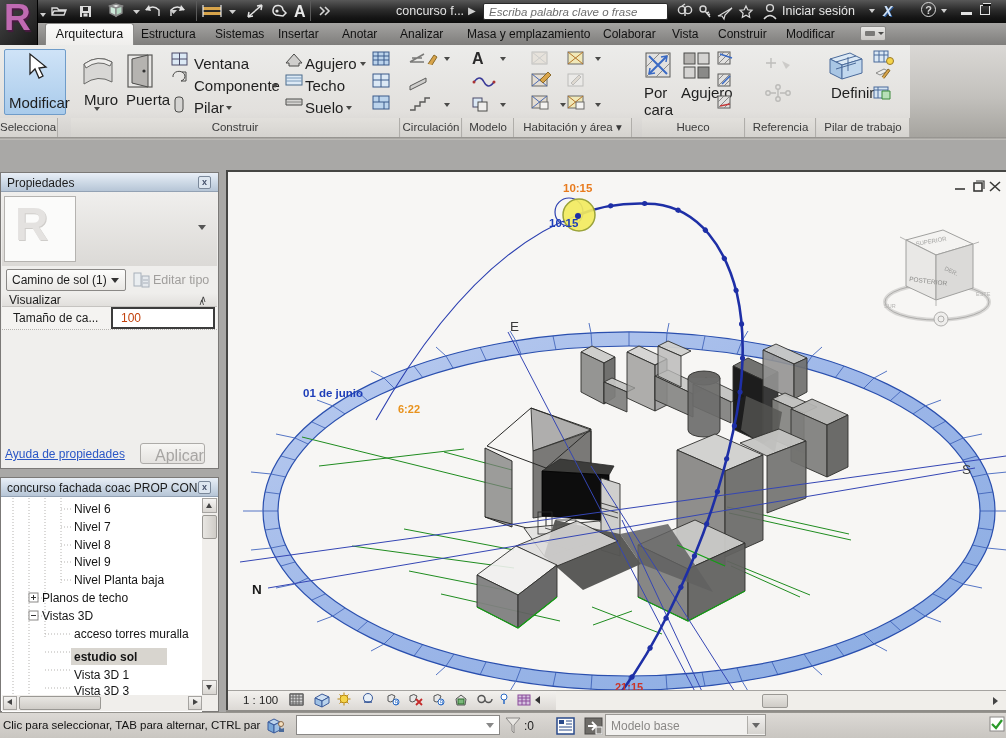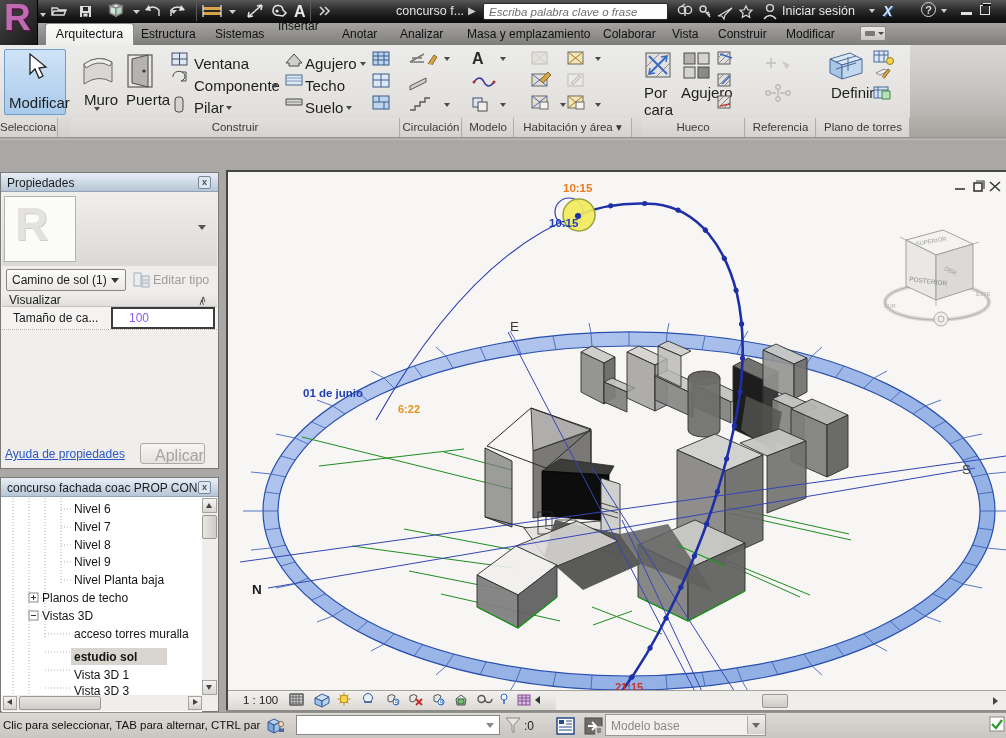--- a/index.html
+++ b/index.html
@@ -90,21 +90,21 @@
 <div class="abs" style="left:921px;top:2px;width:15px;height:15px;border:1.5px solid #d8d8d8;border-radius:50%;color:#d8d8d8;font-size:11px;text-align:center;line-height:14px;font-weight:bold;z-index:5">?</div>
 <div class="abs" style="left:941px;top:9px;width:0;height:0;border-left:3.5px solid transparent;border-right:3.5px solid transparent;border-top:4px solid #cfcfcf;z-index:5"></div>
 <div class="abs" style="left:961px;top:12px;width:11px;height:3px;background:#e2e2e2;z-index:5"></div>
 <div class="abs" style="left:980px;top:5px;width:10px;height:10px;border:1.5px solid #e2e2e2;z-index:5"></div>
 <div class="abs" style="left:983px;top:3px;width:8px;height:3px;background:#101010;border-top:1.5px solid #e2e2e2;z-index:6"></div>
 
 <div class="abs" id="tabrow"></div>
 <div class="abs" id="activetab">Arquitectura</div>
 <div class="tab" style="left:141px;top:27px">Estructura</div>
 <div class="tab" style="left:215px;top:27px">Sistemas</div>
-<div class="tab" style="left:278px;top:19px">Insertar</div>
+<div class="tab" style="left:278px;top:27px">Insertar</div>
 <div class="tab" style="left:342px;top:27px">Anotar</div>
 <div class="tab" style="left:400px;top:27px">Analizar</div>
 <div class="tab" style="left:467px;top:27px">Masa y emplazamiento</div>
 <div class="tab" style="left:603px;top:27px">Colaborar</div>
 <div class="tab" style="left:672px;top:27px">Vista</div>
 <div class="tab" style="left:718px;top:27px">Construir</div>
 <div class="tab" style="left:786px;top:27px">Modificar</div>
 <div class="abs" style="left:860px;top:26px;width:26px;height:15px;background:linear-gradient(180deg,#e8e7e5,#c9c7c4);border:1px solid #8a8987;border-radius:2px;z-index:4">
   <div style="position:absolute;left:4px;top:4px;width:10px;height:5px;background:#7a7977;border-radius:1px"></div>
   <div style="position:absolute;left:17px;top:5px;width:0;height:0;border-left:3px solid transparent;border-right:3px solid transparent;border-top:3.5px solid #4a4a48"></div>
@@ -114,21 +114,21 @@
 <div class="abs" id="ribbonright"></div>
 <div class="abs" id="ribbonbottom"></div>
 <div id="ribbonpanels" class="abs" style="left:0;top:45px;width:1006px;height:92px">
  <div class="plabel" style="left:0;width:58px">Seleccionar</div>
  <div class="plabel" style="left:71px;width:329px">Construir</div>
  <div class="plabel" style="left:401px;width:61px">Circulación</div>
  <div class="plabel" style="left:463px;width:51px">Modelo</div>
  <div class="plabel" style="left:514px;width:118px">Habitación y área ▾</div>
  <div class="plabel" style="left:642px;width:103px">Hueco</div>
  <div class="plabel" style="left:746px;width:70px">Referencia</div>
- <div class="plabel" style="left:817px;width:93px">Plano de torres</div>
+ <div class="plabel" style="left:817px;width:93px">Pilar de trabajo</div>
 </div>
 
 <div class="abs" style="left:4px;top:49px;width:62px;height:66px;background:linear-gradient(180deg,#cfe3f7,#a9cbeb);border:1px solid #6f9cc9;border-radius:2px;z-index:3"></div>
 <svg class="abs" style="left:20px;top:52px;z-index:4" width="30" height="30" viewBox="0 0 30 30">
  <path d="M10 2 L10 22 L15 17 L19 26 L23 24 L19 16 L26 15 Z" fill="#fff" stroke="#222" stroke-width="1.3"></path>
 </svg>
 <div class="rtext" style="left:9px;top:94px;z-index:4">Modificar</div>
 <svg class="abs" style="left:80px;top:50px;z-index:3" width="90" height="44" viewBox="0 0 90 44">
  <path d="M4 14 Q18 4 32 12 L32 32 Q18 24 4 34 Z" fill="#d8d7d5" stroke="#6a6a68"></path>
  <path d="M4 14 Q18 4 32 12 L30 16 Q18 9 6 18 Z" fill="#efeeec" stroke="#6a6a68"></path>
@@ -491,21 +491,21 @@
         <path d="M10 8 h5 M10 11 h5" stroke="#7a889a"></path>
  </svg>
  <div class="abs" style="left:152px;top:100px;font-size:12.5px;color:#a09e9c">Editar tipo</div>
  <div class="abs" style="left:1px;top:120px;width:215px;height:14px;background:linear-gradient(180deg,#efeeec,#e1dfdc);border-bottom:1px solid #c5c3c0">
   <div style="position:absolute;left:7px;top:0px;font-size:12px;color:#1c1c1c">Visualizar</div>
   <div style="position:absolute;left:198px;top:1px;font-size:9px;color:#444">∧<span style="position:relative;left:-8px;top:3px">∧</span></div>
  </div>
  <div class="abs" style="left:1px;top:134px;width:215px;height:23px;background:#f4f3f1;border-bottom:1px dotted #b5b3b0">
   <div style="position:absolute;left:11px;top:4px;font-size:12px;color:#1c1c1c;white-space:nowrap">Tamaño de ca...</div>
   <div style="position:absolute;left:109px;top:0px;width:104px;height:22px;background:#fff;border:2px solid #3c3c3c">
-   <div style="position:absolute;left:16px;top:2px;font-size:12px;color:#8b5cf6">100</div>
+   <div style="position:absolute;left:8px;top:2px;font-size:12px;color:#c2410c">100</div>
   </div>
  </div>
  <div class="abs" style="left:1px;top:157px;width:215px;height:110px;background:#f0efed"></div>
  <div class="abs" style="left:4px;top:274px;font-size:12px;color:#2a56c6;text-decoration:underline;white-space:nowrap">Ayuda de propiedades</div>
  <div class="abs" style="left:139px;top:270px;width:65px;height:21px;background:linear-gradient(180deg,#f7f6f4,#e4e2df);border:1px solid #adaba8;border-radius:3px">
   <div style="position:absolute;left:14px;top:3px;font-size:16px;color:#a7a5a3">Aplicar</div>
  </div>
 </div>
 
 <div class="abs" id="browser">

